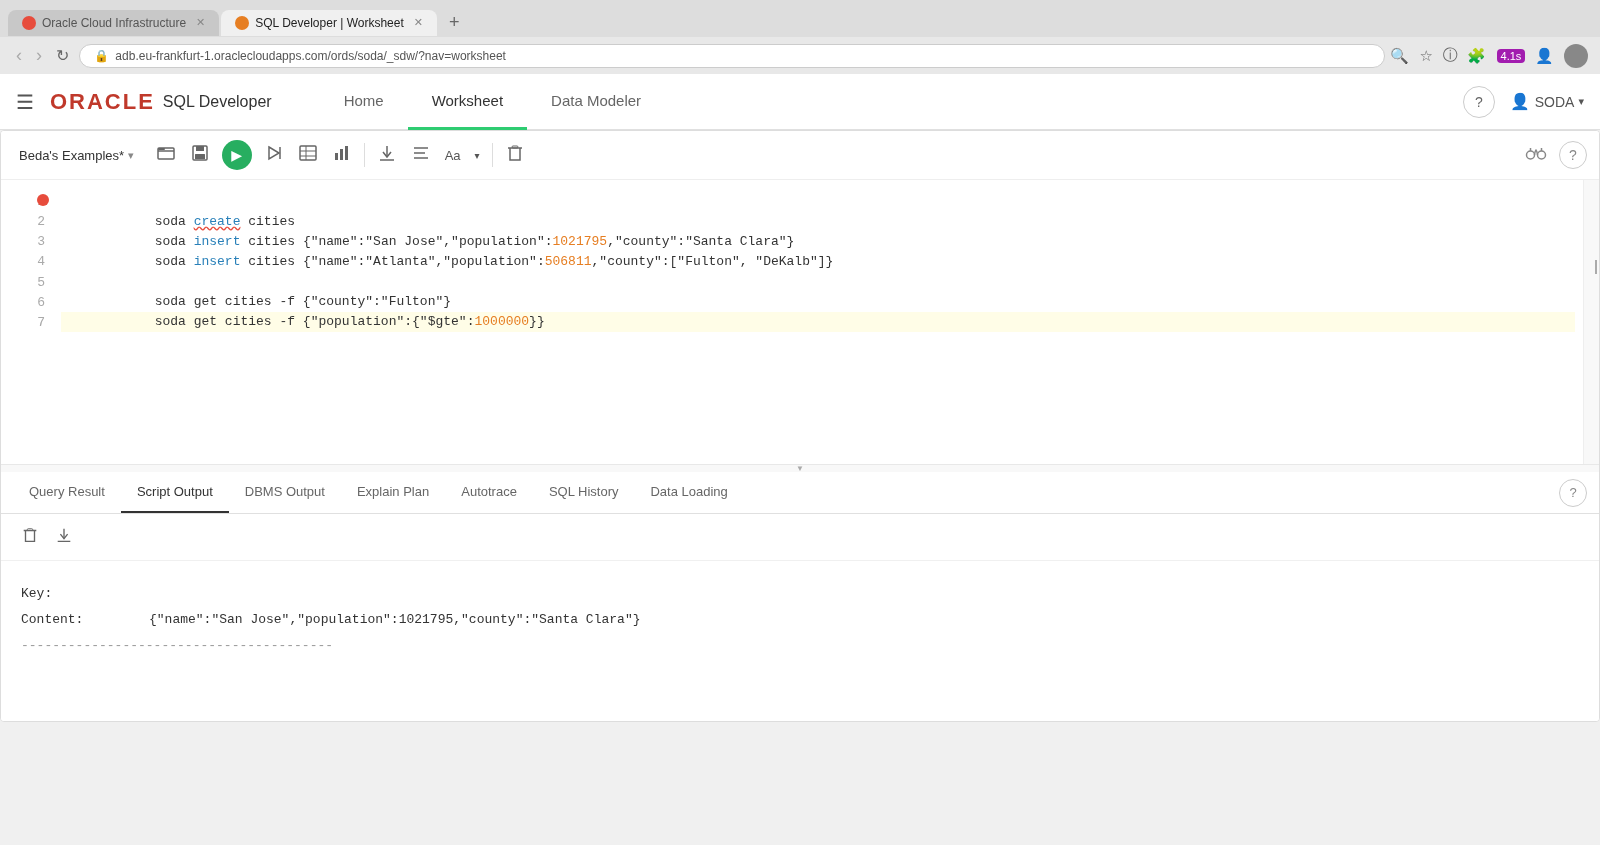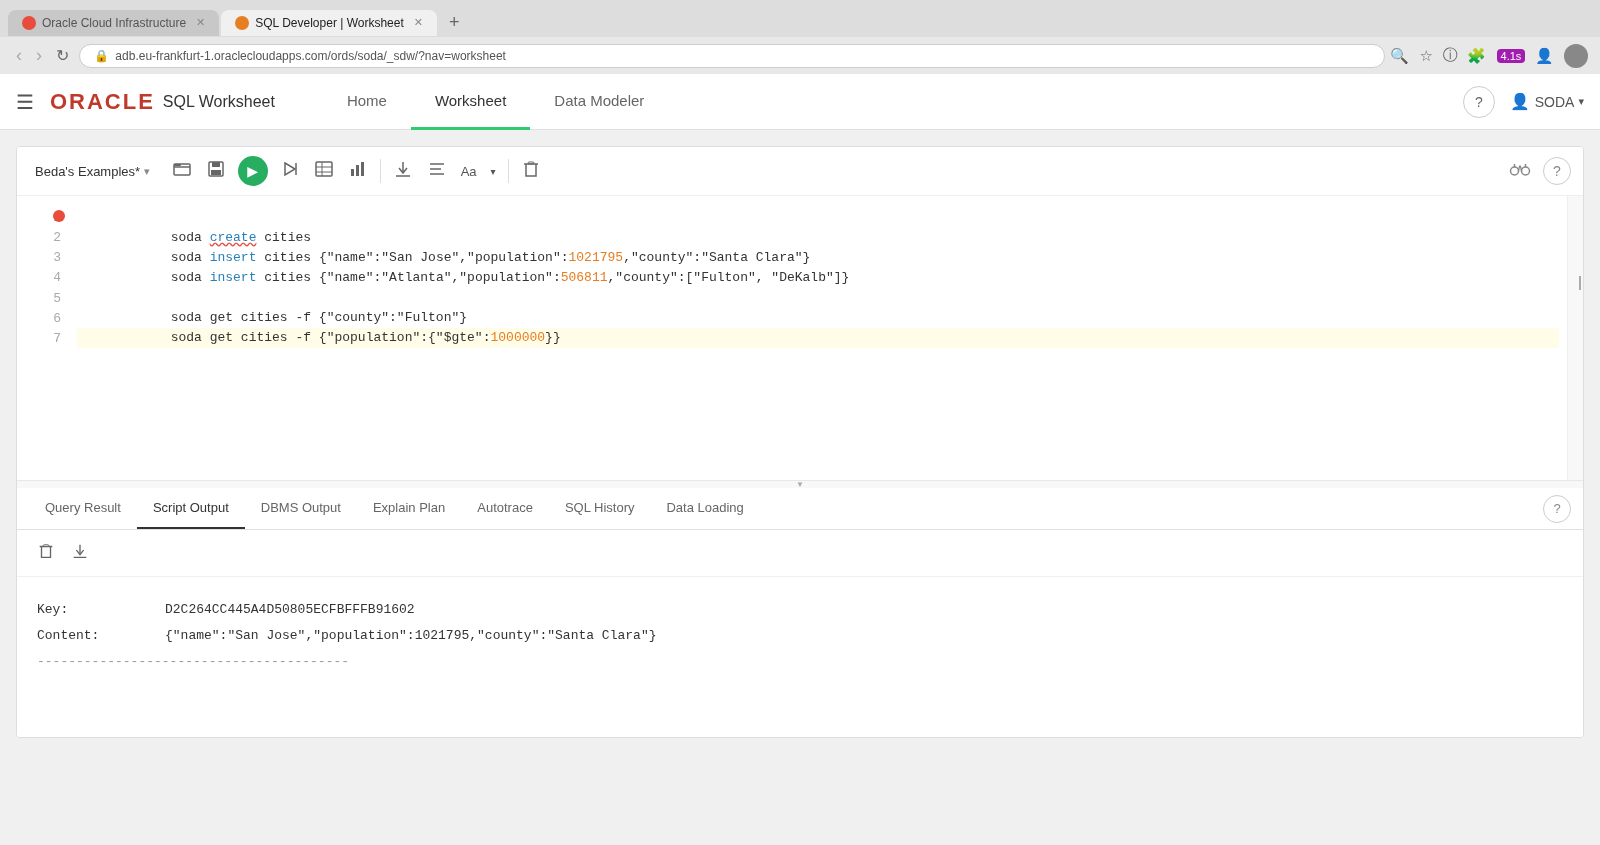--- a/index.html
+++ b/index.html
@@ -41,21 +41,21 @@
       <span style="cursor:pointer;">👤</span>
       <span style="width:24px;height:24px;border-radius:50%;background:#888;display:inline-block;cursor:pointer;"></span>
     </div>
   </div>
 </div>
 
 <div style="background:white;border-bottom:1px solid #e0e0e0;display:flex;align-items:center;height:56px;padding:0 16px;">
   <span style="color:#555;font-size:20px;cursor:pointer;margin-right:16px;">☰</span>
   <div style="display:flex;align-items:center;">
     <span style="color:#c0392b;font-size:22px;font-weight:bold;letter-spacing:2px;">ORACLE</span>
-    <span style="color:#333;font-size:16px;margin-left:8px;">SQL Worksheet</span>
+    <span style="color:#333;font-size:16px;margin-left:8px;">SQL Developer</span>
   </div>
   <nav style="display:flex;align-items:stretch;margin-left:48px;height:56px;">
     <div style="display:flex;align-items:center;padding:0 24px;color:#666;cursor:pointer;font-size:15px;border-bottom:3px solid transparent;">
       <span>Home</span>
     </div>
     <div style="display:flex;align-items:center;padding:0 24px;color:#333;cursor:pointer;font-size:15px;border-bottom:3px solid #2ecc71;font-weight:500;">
       <span>Worksheet</span>
     </div>
     <div style="display:flex;align-items:center;padding:0 24px;color:#666;cursor:pointer;font-size:15px;border-bottom:3px solid transparent;">
       <span>Data Modeler</span>
@@ -64,21 +64,21 @@
   <div style="margin-left:auto;display:flex;align-items:center;gap:16px;">
     <div style="width:32px;height:32px;border-radius:50%;border:1px solid #ccc;display:flex;align-items:center;justify-content:center;cursor:pointer;color:#666;font-size:14px;">?</div>
     <div style="display:flex;align-items:center;gap:4px;color:#555;cursor:pointer;font-size:14px;">
       <span style="color:#888;font-size:16px;">👤</span>
       <span>SODA</span>
       <span style="font-size:11px;">▾</span>
     </div>
   </div>
 </div>
 
-<div style="background:#f0f0f0;padding:16px;min-height:645px;">
+<div style="background:#f0f0f0;min-height:645px;">
   <div style="background:white;border:1px solid #ddd;border-radius:4px;overflow:hidden;">
 
     <div style="display:flex;align-items:center;padding:8px 12px;border-bottom:1px solid #eee;gap:2px;background:white;">
       <div style="display:flex;align-items:center;gap:4px;font-size:13px;color:#333;font-weight:500;margin-right:8px;cursor:pointer;padding:4px 6px;border-radius:3px;">
         <span>Beda's Examples*</span>
         <span style="font-size:11px;color:#888;">▾</span>
       </div>
       <button title="Open" style="background:none;border:none;cursor:pointer;color:#555;font-size:16px;padding:4px 6px;border-radius:3px;">
         <svg width="20" height="20" viewBox="0 0 20 20" fill="none" xmlns="http://www.w3.org/2000/svg">
             <rect x="2" y="5" width="7" height="2" rx="1" fill="#666"></rect>
@@ -249,21 +249,20 @@
               <polyline points="6,9 10,14 14,9" stroke="#666" stroke-width="1.5" fill="none"></polyline>
               <line x1="10" y1="3" x2="10" y2="14" stroke="#666" stroke-width="1.5"></line>
               <line x1="3" y1="17" x2="17" y2="17" stroke="#666" stroke-width="1.5"></line>
             </svg>
         </button>
       </div>
 
       <div style="padding:20px 20px;font-family:'Courier New',Courier,monospace;font-size:13px;color:#333;line-height:2;background:white;min-height:160px;">
         <div style="display:flex;gap:8px;">
           <span style="color:#333;min-width:120px;">Key:</span>
-          <span style="color:#333;">D2C264CC445A4D50805ECFBFFFB91602</span>
         </div>
         <div style="display:flex;gap:8px;">
           <span style="color:#333;min-width:120px;">Content:</span>
           <span style="color:#333;">{"name":"San Jose","population":1021795,"county":"Santa Clara"}</span>
         </div>
         <div style="color:#999;">----------------------------------------</div>
       </div>
     </div>
 
   </div>

